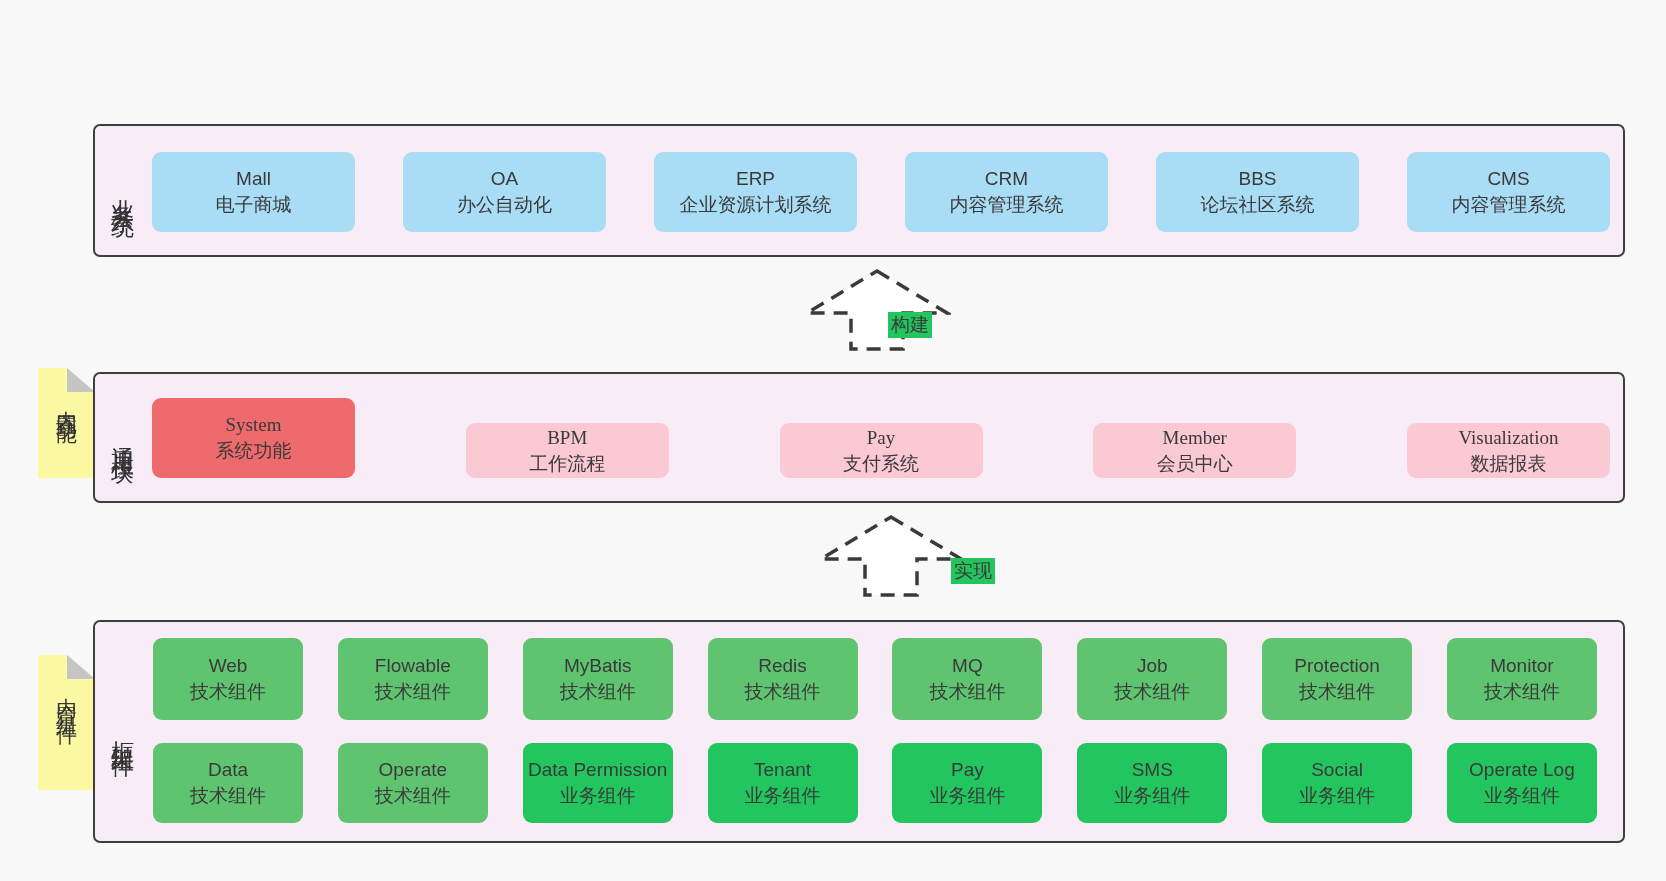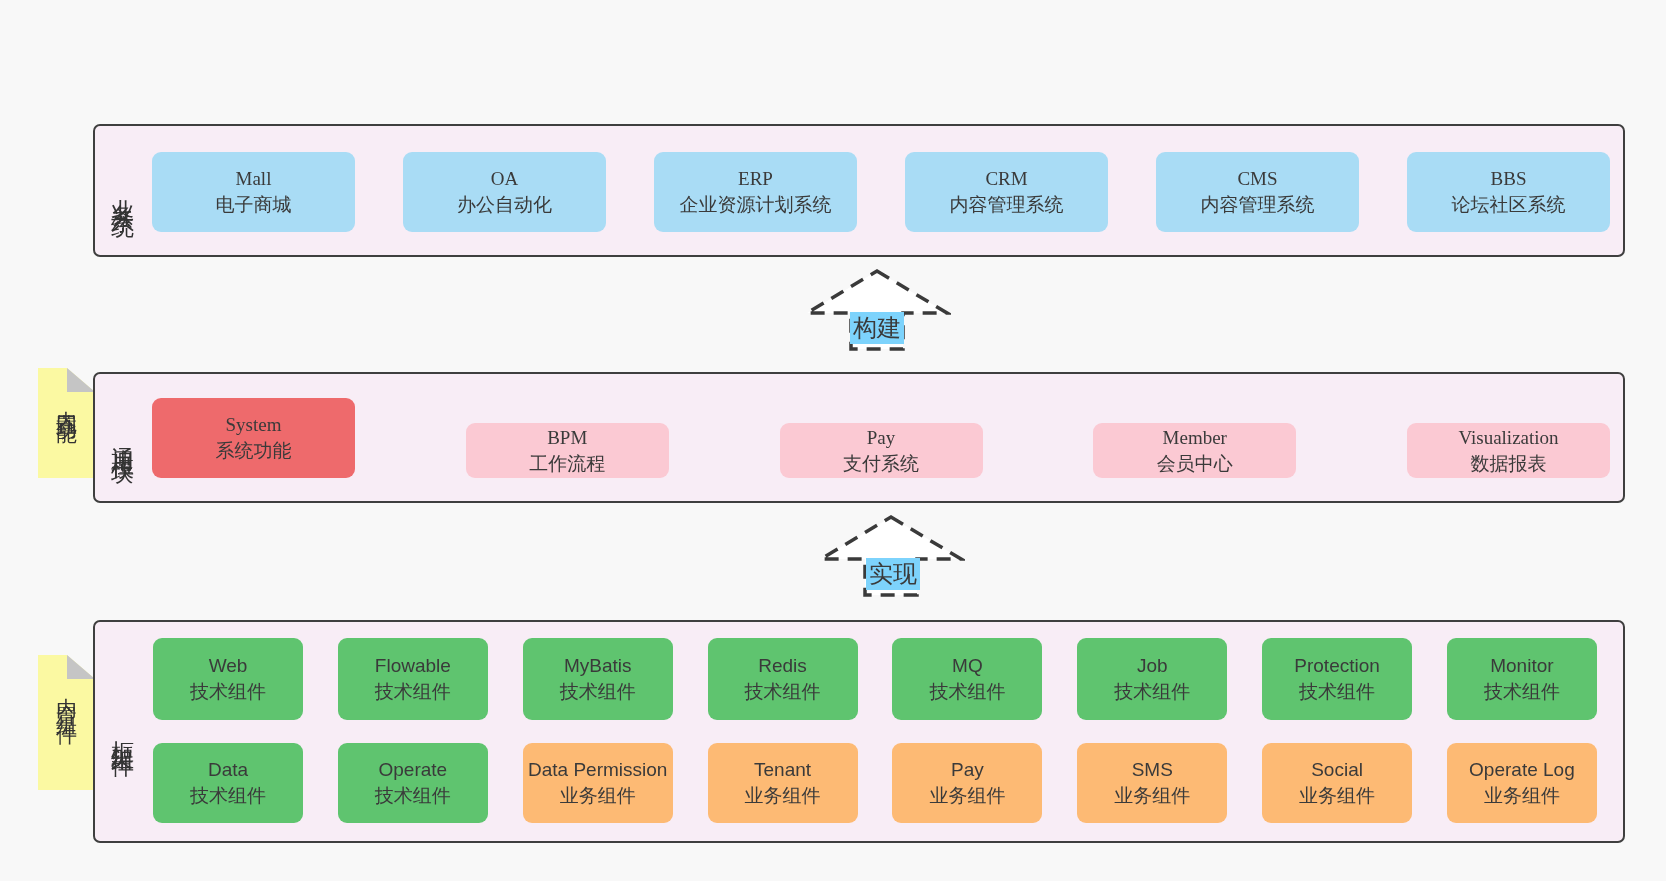--- a/index.html
+++ b/index.html
@@ -41,21 +41,21 @@
   }
 
   .row {
     position:absolute;
     display:flex;
     justify-content:space-between;
     align-items:stretch;
   }
   .row-six  { left:57px; right:13px; }
   .row-eight{ left:58px; right:26px; }
-  .panel-business  .row-six { top:26px; height:80px;font-family:Liberation Serif, serif; }
+  .panel-business  .row-six { top:26px; height:80px; }
   .panel-modules   .row-six { top:24px; height:80px;font-family:Liberation Serif, serif; }
   .row-f1 { top:16px;  height:82px; }
   .row-f2 { top:121px; height:80px; }
 
   .box {
     display:flex;
     flex-direction:column;
     justify-content:center;
     align-items:center;
     border-radius:9px;
@@ -65,21 +65,21 @@
     color:#3a3a3a;
     box-sizing:border-box;
     padding:2px 4px;
   }
   .box-wide   { width:203px; }
   .box-narrow { width:150px; }
   .blue        { background:#a9dcf5; }
   .red         { background:#ee6a6c; }
   .pink        { background:#fbc9d3;margin-top:25px; }
   .green-dark  { background:#5fc46f; }
-  .green-light { background:#fdba74; }
+  .green-light { background:#22c55e; }
 
   
   .sticky {
     position:absolute;
     left:38px;
     width:57px;
     background:#fbf9a2;
     clip-path:polygon(0 0, calc(100% - 28px) 0, 100% 24px, 100% 100%, 0 100%);
     z-index:1;
   }
@@ -104,25 +104,26 @@
   }
   .sticky-1 .sticky-text { letter-spacing:4px; }
   .sticky-2 .sticky-text { letter-spacing:9px; }
 
   
   .arrow-svg { position:absolute; z-index:3; }
   .arrow-label {
     position:absolute;
     z-index:4;
     transform:translateX(-50%);
-    background:#7dd3fc;
+    background:#22c55e;
     padding:0 3px;
-    font-size:24px;
+    font-size:19px;
     color:#3a3a3a;
     white-space:nowrap;
+    margin-left:33px;
   }
 </style>
 </head>
 <body>
 
 <div class="canvas">
 
   <div class="sticky sticky-1">
     <span class="sticky-text">内置功能</span>
   </div>
@@ -146,26 +147,26 @@
       </div>
       <div class="box box-wide blue">
         <span>ERP</span>
         <span>企业资源计划系统</span>
       </div>
       <div class="box box-wide blue">
         <span>CRM</span>
         <span>内容管理系统</span>
       </div>
       <div class="box box-wide blue">
+        <span>BBS</span>
+        <span>论坛社区系统</span>
+      </div>
+      <div class="box box-wide blue">
         <span>CMS</span>
         <span>内容管理系统</span>
-      </div>
-      <div class="box box-wide blue">
-        <span>BBS</span>
-        <span>论坛社区系统</span>
       </div>
     </div>
   </div>
 
   <svg class="arrow-svg" style="left:803px; top:267px;" width="148" height="86" viewBox="0 0 148 86">
     <polygon points="74,4 144,46 100,46 100,82 48,82 48,46 4,46" fill="#ffffff" stroke="#3a3a3a" stroke-width="3.5" stroke-dasharray="14 9"></polygon>
   </svg>
   <span class="arrow-label" style="left:877px; top:312px;">构建</span>
 
   <div class="panel panel-modules">
@@ -190,21 +191,21 @@
       <div class="box box-wide pink">
         <span>Visualization</span>
         <span>数据报表</span>
       </div>
     </div>
   </div>
 
   <svg class="arrow-svg" style="left:817px; top:513px;" width="148" height="86" viewBox="0 0 148 86">
     <polygon points="74,4 144,46 100,46 100,82 48,82 48,46 4,46" fill="#ffffff" stroke="#3a3a3a" stroke-width="3.5" stroke-dasharray="14 9"></polygon>
   </svg>
-  <span class="arrow-label" style="left:893px; top:558px;text-align:right;">实现</span>
+  <span class="arrow-label" style="left:940px; top:558px;text-align:right;">实现</span>
 
   <div class="panel panel-framework">
     <span class="vlabel">框架组件</span>
     <div class="row row-eight row-f1">
       <div class="box box-narrow green-dark">
         <span>Web</span>
         <span>技术组件</span>
       </div>
       <div class="box box-narrow green-dark">
         <span>Flowable</span>

